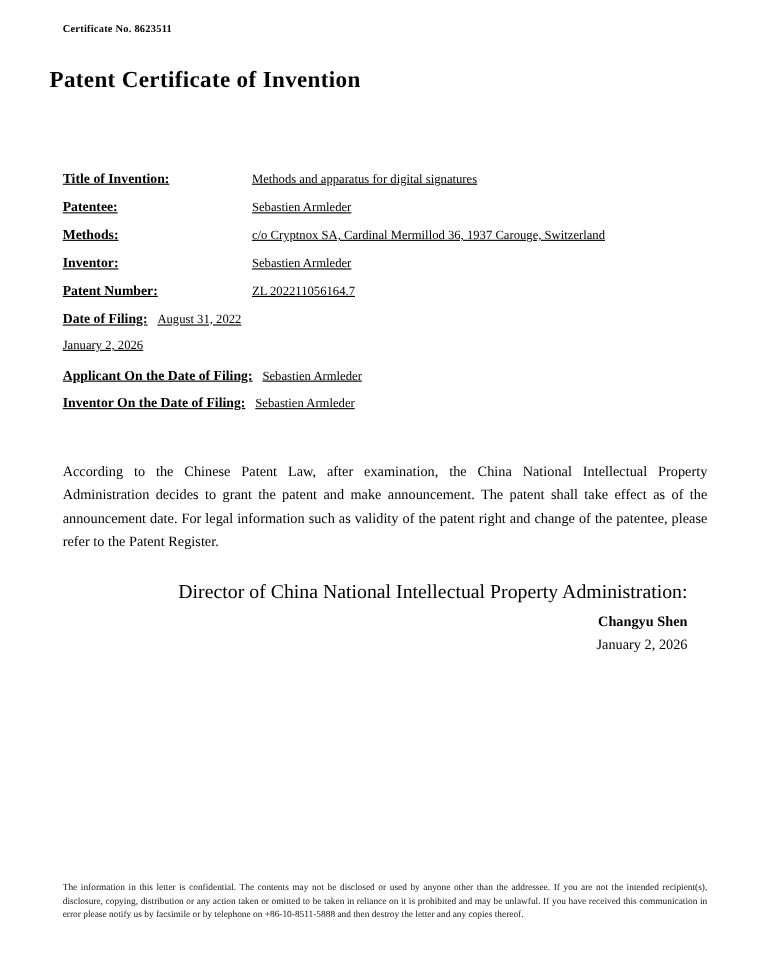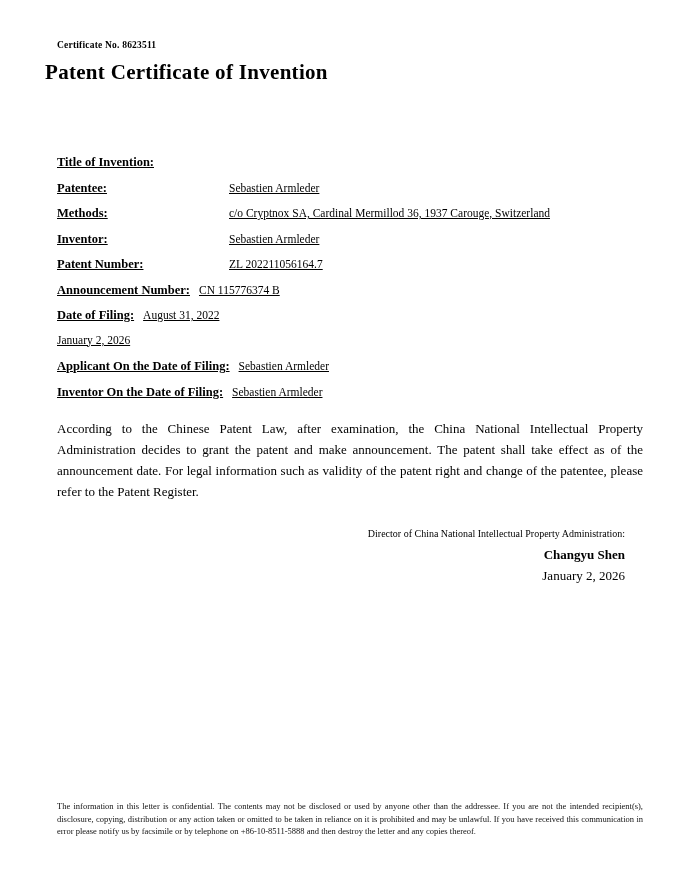--- a/index.html
+++ b/index.html
@@ -16,21 +16,21 @@
     overflow: hidden;
   }
   .page {
     position: relative;
     width: 700px;
     height: 874px;
     box-sizing: border-box;
   }
   .cert-no {
     position: absolute;
-    top: 40px;
+    top: 22px;
     left: 57px;
     font-size: 9.5px;
     font-weight: bold;
     letter-spacing: 0.2px;
   }
   .doc-title {
     position: absolute;
     top: 60px;
     left: 0;
     width: 700px;
@@ -82,21 +82,21 @@
     text-align: justify;
   }
   .signature-block {
     position: absolute;
     top: 528px;
     left: 57px;
     width: 568px;
     text-align: right;
   }
   .sig-line {
-    font-size: 10px;
+    font-size: 18px;
     margin-bottom: 8px;
   }
   .sig-name {
     font-size: 13px;
     font-weight: bold;
     margin-bottom: 5px;
   }
   .sig-date {
     font-size: 13px;
   }
@@ -118,44 +118,41 @@
 
   <div class="cert-no">Certificate No. 8623511</div>
 
   <div class="doc-title">Patent Certificate of Invention</div>
 
   <div class="fields">
 
     <div class="grp-a">
       <div class="field-row">
         <span class="field-label">Title of Invention:</span>
+        <span class="field-value">Methods and apparatus for digital signatures</span>
       </div>
       <div class="field-row">
         <span class="field-label">Patentee:</span>
         <span class="field-value">Sebastien Armleder</span>
       </div>
       <div class="field-row">
         <span class="field-label">Methods:</span>
         <span class="field-value">c/o Cryptnox SA,   Cardinal Mermillod 36,   1937 Carouge,   Switzerland</span>
       </div>
       <div class="field-row">
         <span class="field-label">Inventor:</span>
         <span class="field-value">Sebastien Armleder</span>
       </div>
       <div class="field-row">
         <span class="field-label">Patent Number:</span>
         <span class="field-value">ZL 202211056164.7</span>
       </div>
     </div>
 
     <div class="grp-b">
-      <div class="field-row">
-        <span class="field-label">Announcement Number:</span>
-        <span class="field-value">CN 115776374 B</span>
-      </div>
       <div class="field-row">
         <span class="field-label">Date of Filing:</span>
         <span class="field-value">August 31, 2022</span>
       </div>
       <div class="field-row">
         <span class="field-value">January 2, 2026</span>
       </div>
       <div class="field-row">
         <span class="field-label">Applicant On the Date of Filing:</span>
         <span class="field-value">Sebastien Armleder</span>

